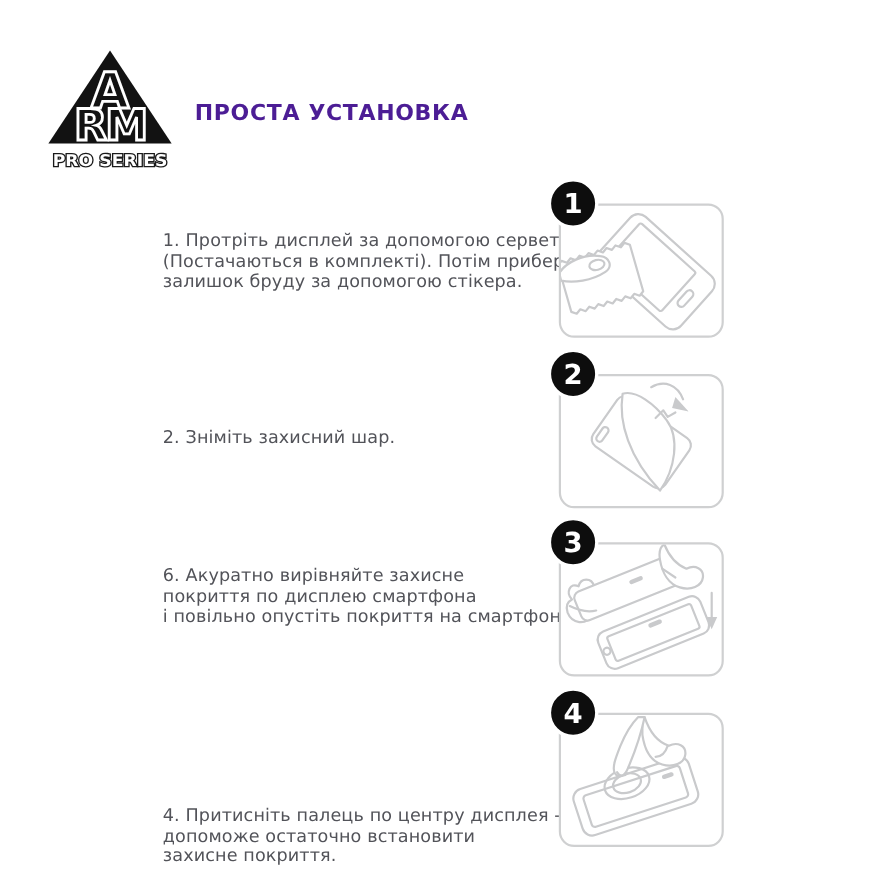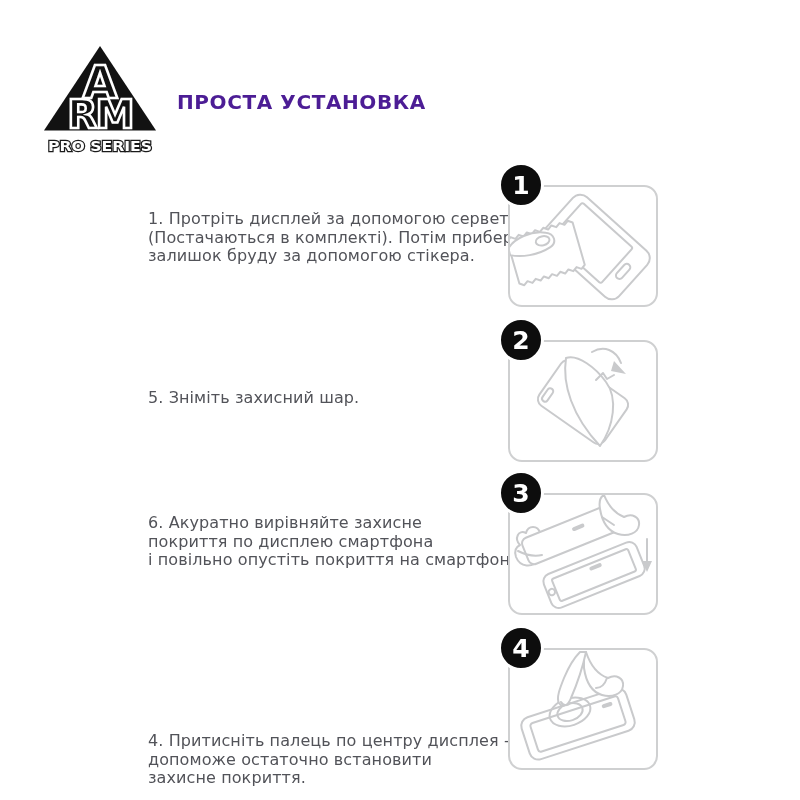--- a/index.html
+++ b/index.html
@@ -68,21 +68,21 @@
         <path class="lnf" d="M-34,-22 l4.25,-3 4.25,3 4.25,-3 4.25,3 4.25,-3 4.25,3 4.25,-3 4.25,3 4.25,-3 4.25,3 4.25,-3 4.25,3 4.25,-3 4.25,3 4.25,-3 4.25,3 L34,22 l-4.25,3 -4.25,-3 -4.25,3 -4.25,-3 -4.25,3 -4.25,-3 -4.25,3 -4.25,-3 -4.25,3 -4.25,-3 -4.25,3 -4.25,-3 -4.25,3 -4.25,-3 -4.25,3 -4.25,-3 Z"></path>
       </g>
 
       <g transform="translate(28,56) rotate(-14)">
         <path class="lnf" d="M-30,-2 C-22,-10 -4,-14 10,-8 C18,-5 19,4 11,7 C-3,12 -20,10 -30,5 Z"></path>
         <ellipse class="lnf" cx="5" cy="-1" rx="7" ry="4.5"></ellipse>
       </g>
     </svg>
   </div>
 
-  <div class="step-text t2">5. Зніміть захисний шар.</div>
+  <div class="step-text t2">2. Зніміть захисний шар.</div>
   <div class="illu-box b2">
     <div class="num-badge">2</div>
     <svg class="illu" viewBox="0 0 146 118">
 
       <g transform="translate(73,60) rotate(-55)">
         <rect class="lnf" x="-27" y="-40" width="54" height="80" rx="8"></rect>
         <rect class="ln" x="-22" y="-36" width="15" height="6" rx="3"></rect>
       </g>
 
       <path class="lnf" d="M56,16 C52,42 62,74 90,104 C104,84 108,56 96,40 C86,26 68,12 56,16 Z"></path>

